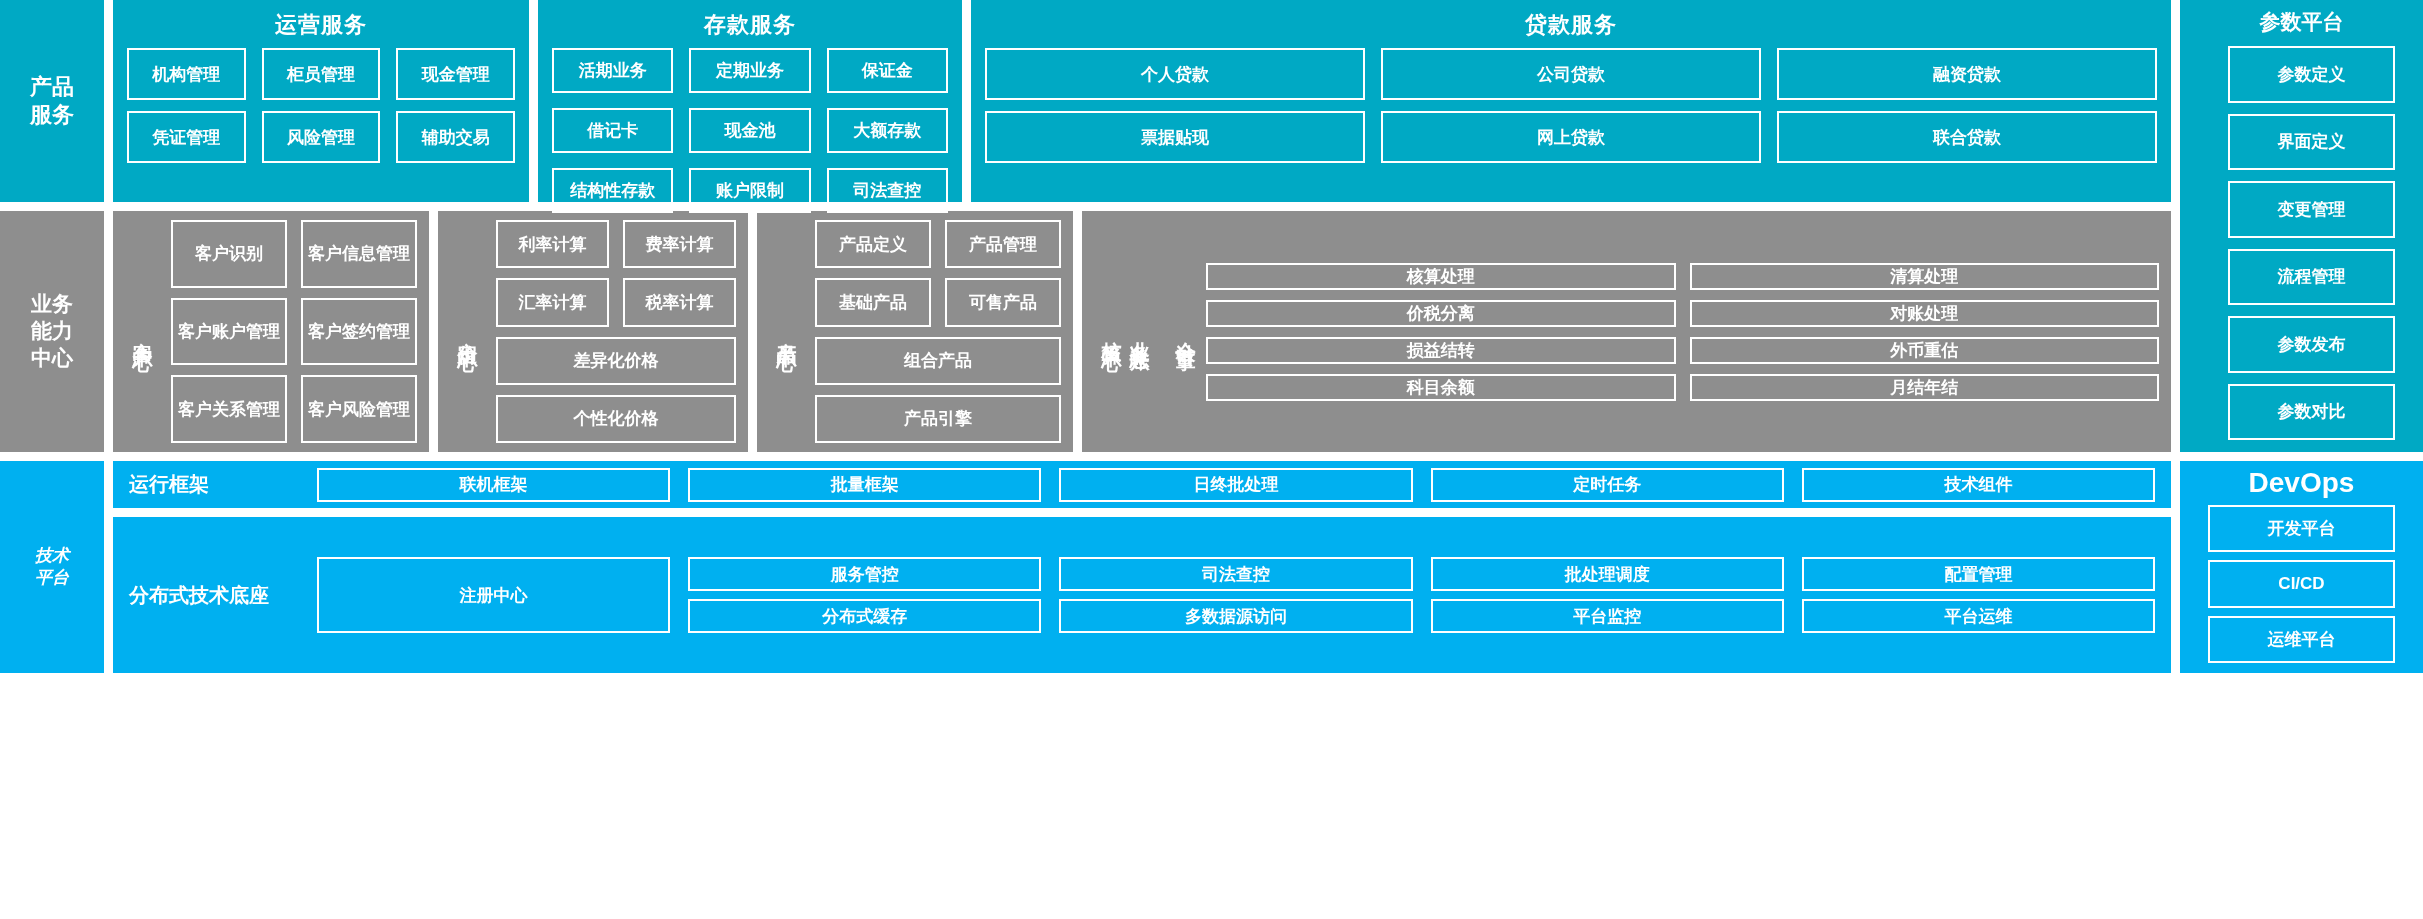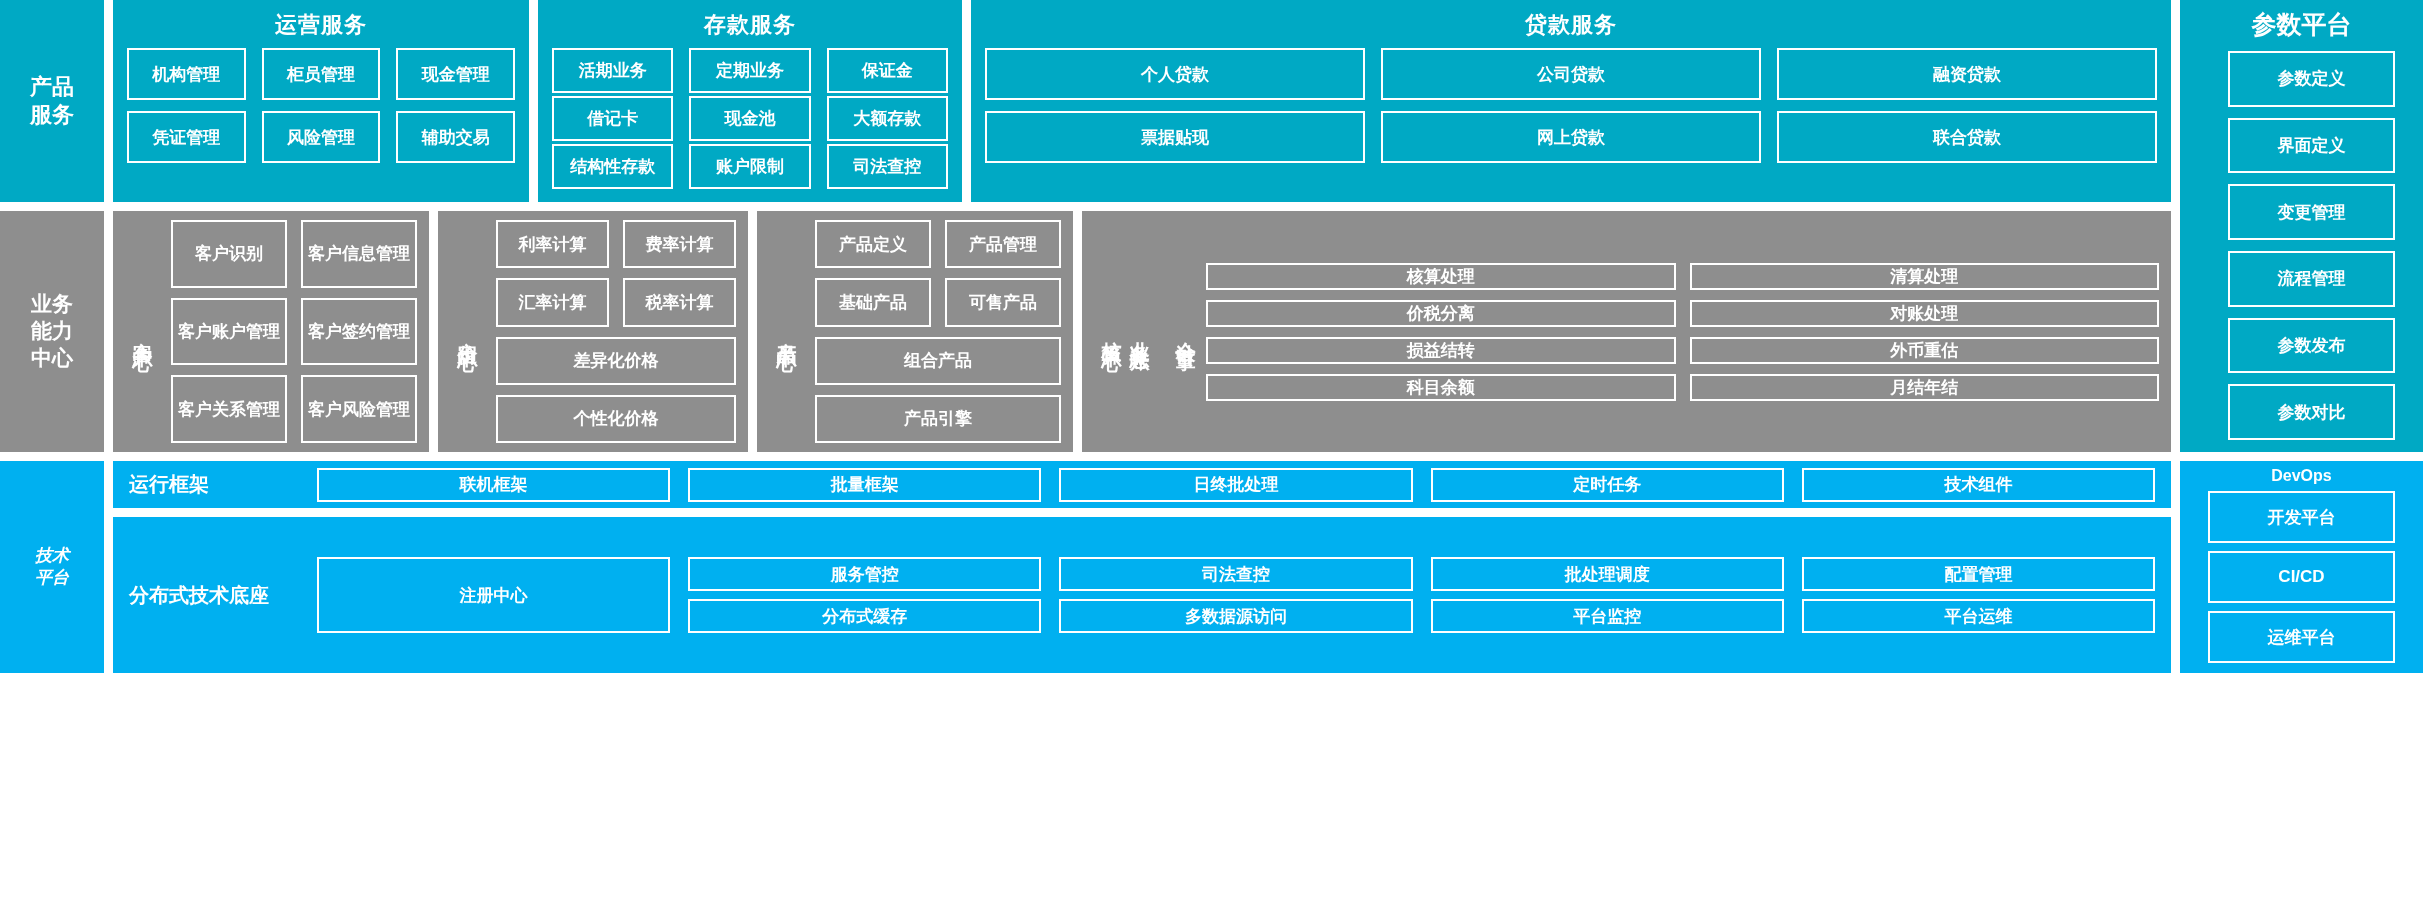--- a/index.html
+++ b/index.html
@@ -34,27 +34,27 @@
   .row1 .rail{font-size:22px;}
   .svc{position:relative;display:flex;flex-direction:column;align-items:center;}
   .svc-title{font-size:22px;font-weight:bold;margin:10px 0 8px;letter-spacing:1px;}
   .svc-grid{display:grid;width:100%;box-sizing:border-box;padding:0 14px 10px;
             gap:11px 16px;}
   .svc .box{font-size:17px;}
 
   #ops{flex:0 0 416px;}
   #ops .svc-grid{grid-template-columns:repeat(3,1fr);grid-auto-rows:52px;}
   #dep{flex:0 0 424px;}
-  #dep .svc-grid{grid-template-columns:repeat(3,1fr);grid-auto-rows:45px;gap:3px 16px;}
+  #dep .svc-grid{grid-template-columns:repeat(3,1fr);grid-auto-rows:45px;gap:15px 16px;}
   #loan{flex:1 1 auto;}
   #loan .svc-grid{grid-template-columns:repeat(3,1fr);grid-auto-rows:52px;}
 
   
   .sidecol{flex:0 0 243px;display:flex;flex-direction:column;align-items:center;}
-  .sidecol-title{font-size:25px;font-weight:bold;margin:8px 0 10px;}
+  .sidecol-title{font-size:21px;font-weight:bold;margin:8px 0 10px;}
   .sidecol-items{display:flex;flex-direction:column;gap:11px;width:100%;
     box-sizing:border-box;padding:0 28px 12px;flex:1 1 auto;}
   .sidecol-items .box{flex:1 1 0;font-size:17px;min-height:44px;margin-left:20px;}
 
   
   #paramcol{position:absolute;right:0;top:0;width:243px;height:452px;}
 
   
   .row2{height:241px;}
   .row2 .rail{font-size:21px;}
@@ -92,21 +92,21 @@
   .tech-b{flex:1 1 auto;}
   .tech-name{flex:0 0 170px;font-size:20px;font-weight:bold;}
   .tech-items{flex:1 1 auto;display:grid;gap:8px 18px;}
   .tech-a .tech-items{grid-template-columns:repeat(5,1fr);}
   .tech-b .tech-items{grid-template-columns:repeat(5,1fr);grid-template-rows:repeat(2,1fr);}
   .tech-b .tall{grid-row:1 / span 2;}
   .tech-b{display:flex;align-items:center;padding-top:10px;padding-bottom:10px;}
   .techrow .box{font-size:17px;min-height:34px;}
 
   .devops{flex:0 0 243px;display:flex;flex-direction:column;align-items:center;}
-  .devops-title{font-size:16px;font-weight:bold;margin:6px 0 6px;}
+  .devops-title{font-size:28px;font-weight:bold;margin:6px 0 6px;}
   .devops-items{display:flex;flex-direction:column;gap:8px;width:100%;
     box-sizing:border-box;padding:0 28px 10px;flex:1 1 auto;}
   .devops-items .box{flex:1 1 0;font-size:17px;}
 </style>
 </head>
 <body>
 
 <div class="canvas">
 
   <div class="band row1">

